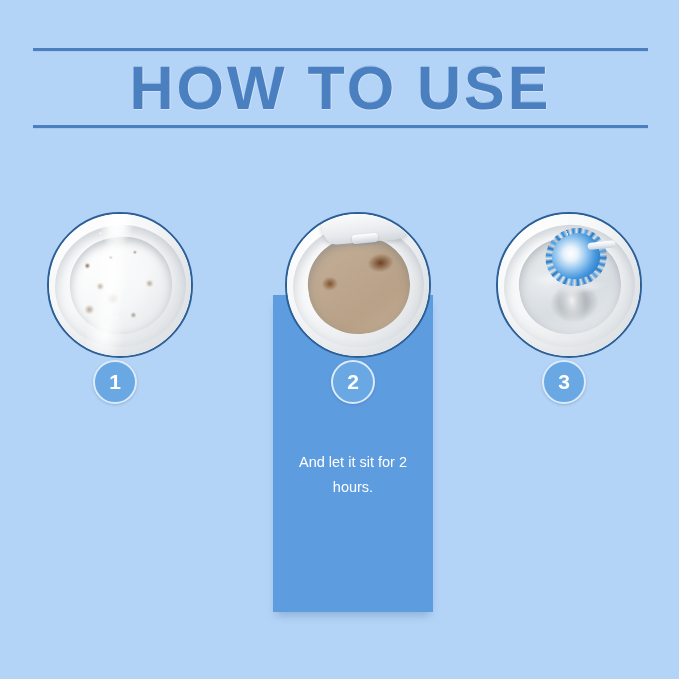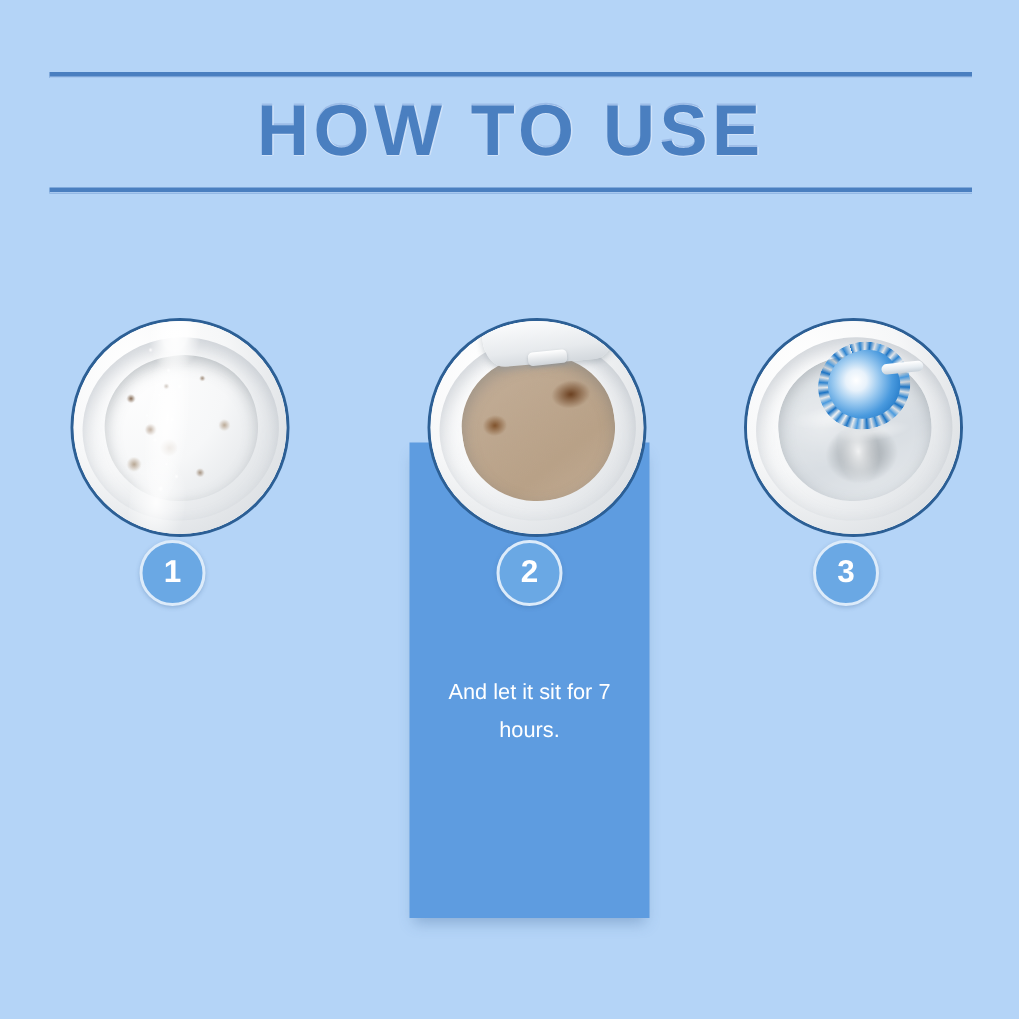--- a/index.html
+++ b/index.html
@@ -33,21 +33,21 @@
   }
   #rule-top { top: 0; }
   #rule-bottom { top: 77px; }
   #page-title {
     position: absolute;
     left: 0;
     top: 2px;
     width: 615px;
     text-align: center;
     font-family: "Liberation Sans", sans-serif;
-    font-size: 48px;
+    font-size: 61px;
     font-weight: bold;
     letter-spacing: 3px;
     color: #4a7fc0;
     line-height: 76px;
     text-shadow: 0 1px 0 #cfe2f9, 1px 0 0 #cfe2f9, 0 -1px 0 #9dbde8;
     white-space: nowrap;
   }
 
   
   #steps {
@@ -370,21 +370,21 @@
         </div>
         <div class="powder-stream"></div>
         <div class="powder-grains"></div>
       </div>
     </div>
     <div class="badge">1</div>
   </div>
 
   <div class="step" id="step-2">
     <div class="panel">
-      <div class="caption" id="caption-2">And let it sit for 7 hours.</div>
+      <div class="caption" id="caption-2">And let it sit for 2 hours.</div>
     </div>
     <div class="photo" id="bowl-2">
       <div class="photo-inner">
         <div class="bowl-outer"></div>
         <div class="bowl-rim-shadow"></div>
         <div class="bowl-inner">
           <div class="foam"></div>
           <div class="bubbles"></div>
         </div>
         <div class="lid"></div>

